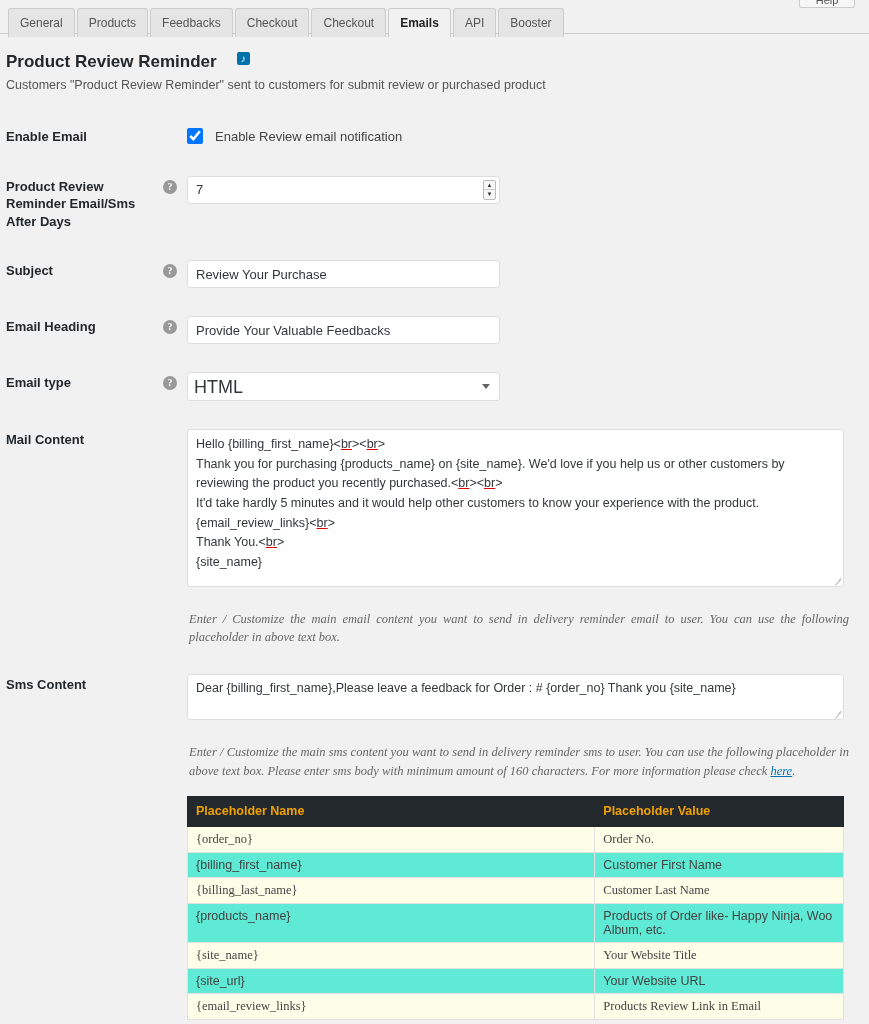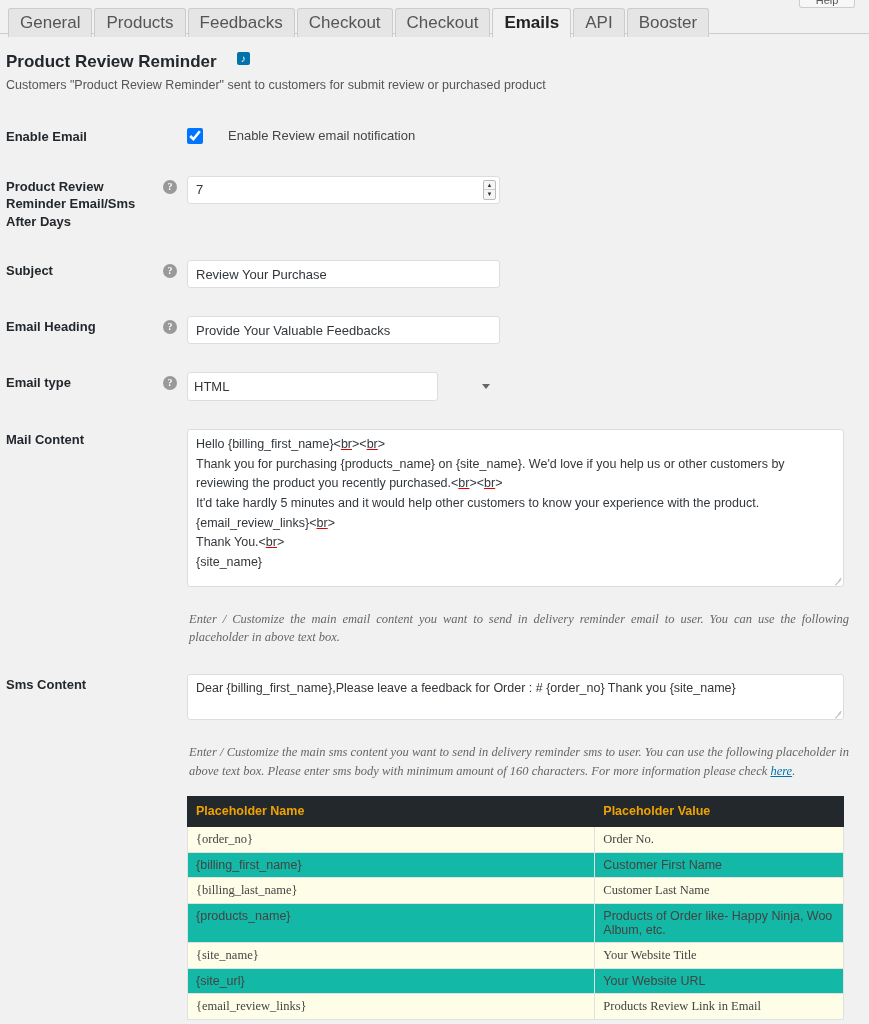--- a/index.html
+++ b/index.html
@@ -41,21 +41,21 @@
     background: transparent;
     height: 34px;
     position: relative;
   }
   .nav-tab {
     display: inline-block;
     border: 1px solid #ccc;
     border-bottom: none;
     background: #e5e5e5;
     color: #555;
-    font-size: 17px;
+    font-size: 12px;
     line-height: 22px;
     padding: 3px 11px;
     margin: 0 2px -1px 0;
     text-decoration: none;
     border-radius: 3px 3px 0 0;
     position: relative;
   }
   .nav-tab-active {
     background: #f1f1f1;
     border-bottom: 1px solid #f1f1f1;
@@ -120,21 +120,21 @@
     background: #999;
     color: #fff;
     font-size: 10px;
     font-weight: bold;
     text-align: center;
     line-height: 14px;
     margin-top: 2px;
     flex: 0 0 auto;
     font-family: "Liberation Serif", serif;
   }
-  .checkbox-row { display: flex; align-items: flex-start; gap: 25px; padding-top: 2px; }
+  .checkbox-row { display: flex; align-items: center; gap: 12px; padding-top: 2px; }
   input[type=checkbox] {
     width: 16px; height: 16px;
     margin: 0;
     vertical-align: middle;
   }
   .cb-label { font-size: 13px; color: #444; }
   input[type=text], input[type=number] {
     height: 28px;
     padding: 3px 8px;
     border: 1px solid #ddd;
@@ -159,26 +159,26 @@
   }
   .spinner div {
     flex: 1;
     display: flex; align-items: center; justify-content: center;
     font-size: 6px;
     color: #333;
     line-height: 1;
   }
   .spinner div:first-child { border-bottom: 1px solid #ccc; }
   select.select-wide {
-    width: 251px;
+    width: 313px;
     height: 29px;
     border: 1px solid #ddd;
     border-radius: 3px;
     background: #fff;
-    font-size: 13px;
+    font-size: 18px;
     color: #32373c;
     padding: 3px 6px;
     -webkit-appearance: none;
     appearance: none;
     font-family: "Liberation Sans", sans-serif;
   }
   .select-wrap { position: relative; width: 313px; }
   .select-arrow {
     position: absolute;
     right: 10px; top: 12px;
@@ -254,21 +254,21 @@
     font-size: 12.5px;
   }
   table.placeholders th:first-child { width: 303px; }
   table.placeholders td {
     padding: 5px 8px;
     border: 1px solid #e1e1e1;
     color: #444;
     background: #fff;
   }
   table.placeholders tr.odd td { background: #fdfde8; font-family: Liberation Serif, serif; }
-  table.placeholders tr.even td { background: #14b8a6; }
+  table.placeholders tr.even td { background: #5eead4; }
 </style>
 </head>
 <body>
 
 <div class="page">
 
   <div class="help-btn">Help</div>
 
   <div class="nav-tabs">
     <a class="nav-tab" href="#">General</a><a class="nav-tab" href="#">Products</a><a class="nav-tab" href="#">Feedbacks</a><a class="nav-tab" href="#">Checkout</a><a class="nav-tab" href="#">Checkout</a><a class="nav-tab nav-tab-active" href="#">Emails</a><a class="nav-tab" href="#">API</a><a class="nav-tab" href="#">Booster</a>

